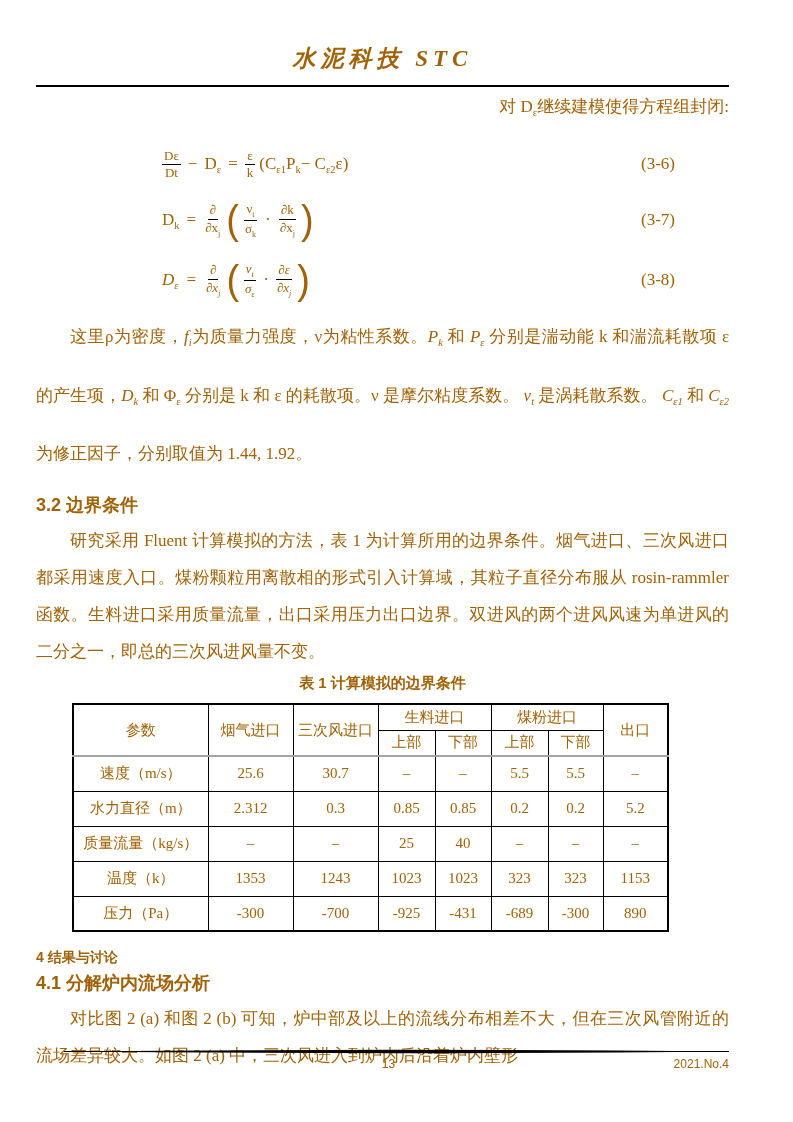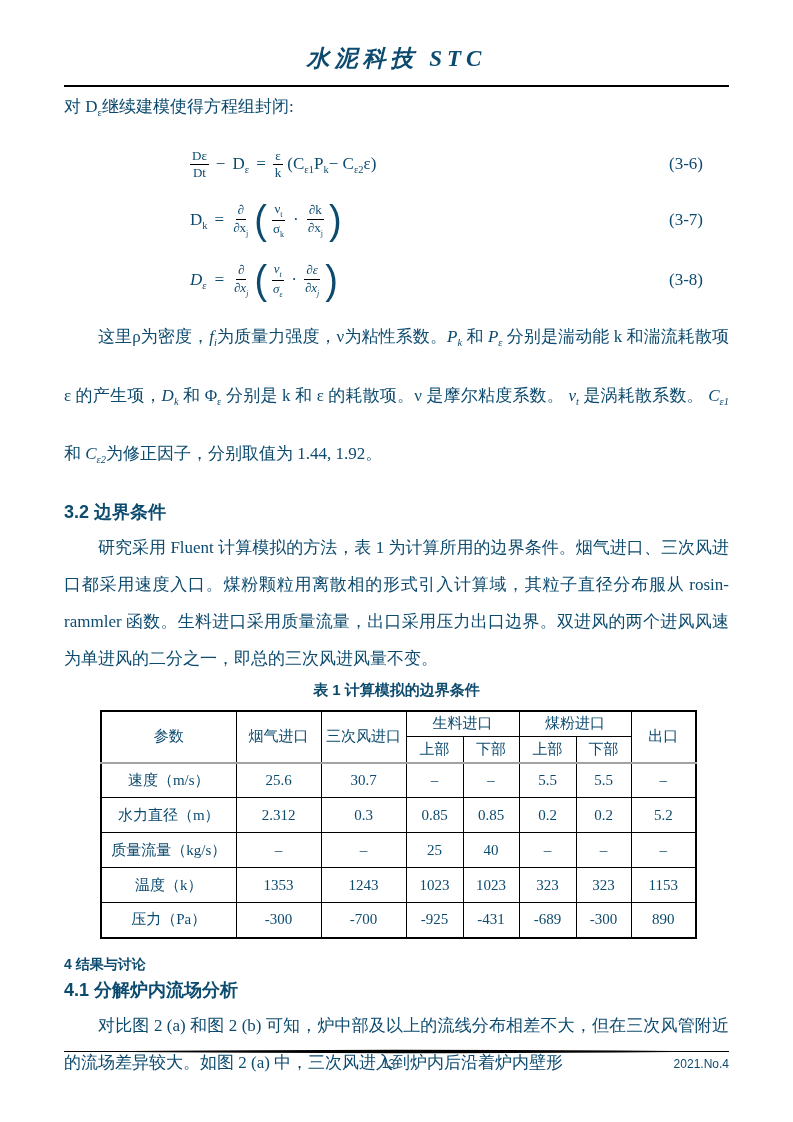--- a/index.html
+++ b/index.html
@@ -1,23 +1,23 @@
 <!DOCTYPE html>
 <html><head>
 <meta charset="utf-8">
 <style>
   html,body{margin:0;padding:0;background:#ffffff;}
   .page{
     position:relative;
     width:793px;height:1122px;
     background:#ffffff;
     box-sizing:border-box;
-    padding:44px 64px 0 64px;
+    padding:44px 64px 0 36px;
     font-family:"Liberation Serif","DejaVu Serif",serif;
-    color:#0c4a6e;
+    color:#a16207;
     overflow:hidden;
   }
   
   .journal-title{
     text-align:center;
     font-size:23px;
     font-weight:bold;
     font-style:italic;
     letter-spacing:5px;
     line-height:30px;
@@ -26,20 +26,21 @@
     margin-top:11px;
     border:none;
     border-top:2px solid #000;
     height:0;
   }
   
   .body-line{
     margin-top:4px;
     font-size:17px;
     line-height:24px;
+    text-align:right;
   }
   .para{
     font-size:17px;
     text-align:justify;
     text-indent:2em;
     margin:0;
   }
   .para-wide{line-height:52px;margin-top:4px;}
   .para-normal{line-height:37px;margin-top:4px;}
   .it{font-style:italic;}
@@ -58,21 +59,21 @@
     margin-left:126px;
     font-size:17px;
     display:flex;
     align-items:center;
     gap:4px;
     white-space:nowrap;
   }
   .eq-italic{font-style:italic;}
   .eq-num{
     font-size:17px;
-    margin-right:26px;
+    margin-right:54px;
     font-style:normal;
   }
   .frac{
     display:inline-flex;
     flex-direction:column;
     align-items:center;
     vertical-align:middle;
     font-size:13px;
     line-height:1.25;
   }

